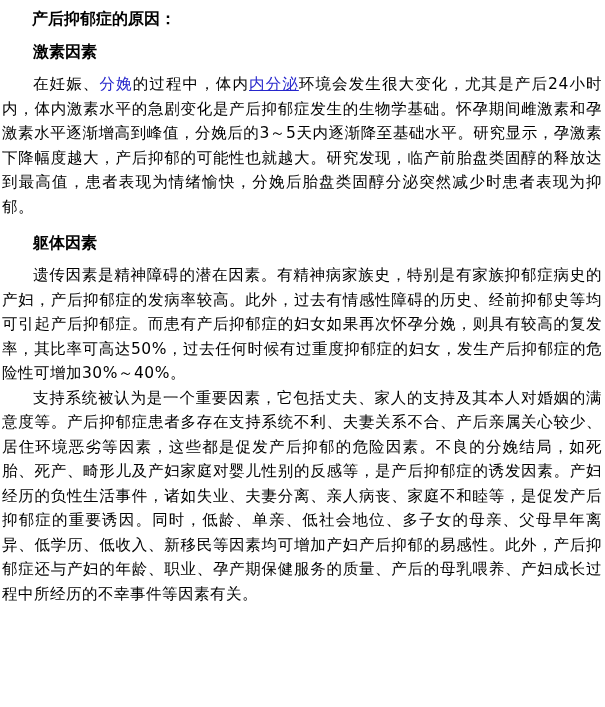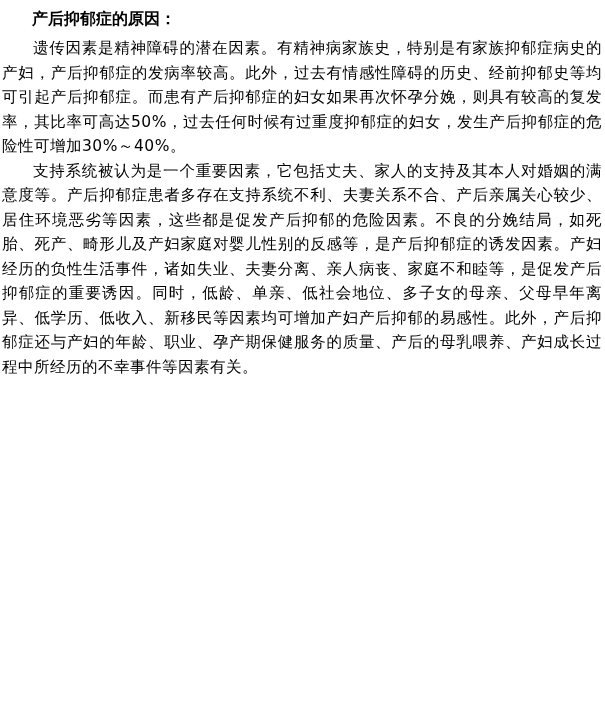--- a/index.html
+++ b/index.html
@@ -46,19 +46,22 @@
     text-decoration: underline;
   }
 </style>
 </head>
 <body>
 
 <div class="doc">
 
   <p class="doc-title">产后抑郁症的原因：</p>
 
+  <p class="section-heading">激素因素</p>
+  <p class="para"><span>在妊娠、</span><a class="link">分娩</a><span>的过程中，体内</span><a class="link underlined">内分泌</a><span>环境会发生很大变化，尤其是产后24小时内，体内激素水平的急剧变化是产后抑郁症发生的生物学基础。怀孕期间雌激素和孕激素水平逐渐增高到峰值，分娩后的3～5天内逐渐降至基础水平。研究显示，孕激素下降幅度越大，产后抑郁的可能性也就越大。研究发现，临产前胎盘类固醇的释放达到最高值，患者表现为情绪愉快，分娩后胎盘类固醇分泌突然减少时患者表现为抑郁。</span></p>
 
+  <p class="section-heading">躯体因素</p>
 
   <p class="para"><span>遗传因素是精神障碍的潜在因素。有精神病家族史，特别是有家族抑郁症病史的产妇，产后抑郁症的发病率较高。此外，过去有情感性障碍的历史、经前抑郁史等均可引起产后抑郁症。而患有产后抑郁症的妇女如果再次怀孕分娩，则具有较高的复发率，其比率可高达50%，过去任何时候有过重度抑郁症的妇女，发生产后抑郁症的危险性可增加30%～40%。</span></p>
 
   <p class="para"><span>支持系统被认为是一个重要因素，它包括丈夫、家人的支持及其本人对婚姻的满意度等。产后抑郁症患者多存在支持系统不利、夫妻关系不合、产后亲属关心较少、居住环境恶劣等因素，这些都是促发产后抑郁的危险因素。不良的分娩结局，如死胎、死产、畸形儿及产妇家庭对婴儿性别的反感等，是产后抑郁症的诱发因素。产妇经历的负性生活事件，诸如失业、夫妻分离、亲人病丧、家庭不和睦等，是促发产后抑郁症的重要诱因。同时，低龄、单亲、低社会地位、多子女的母亲、父母早年离异、低学历、低收入、新移民等因素均可增加产妇产后抑郁的易感性。此外，产后抑郁症还与产妇的年龄、职业、孕产期保健服务的质量、产后的母乳喂养、产妇成长过程中所经历的不幸事件等因素有关。</span></p>
 
 </div>
 
 </body></html>

